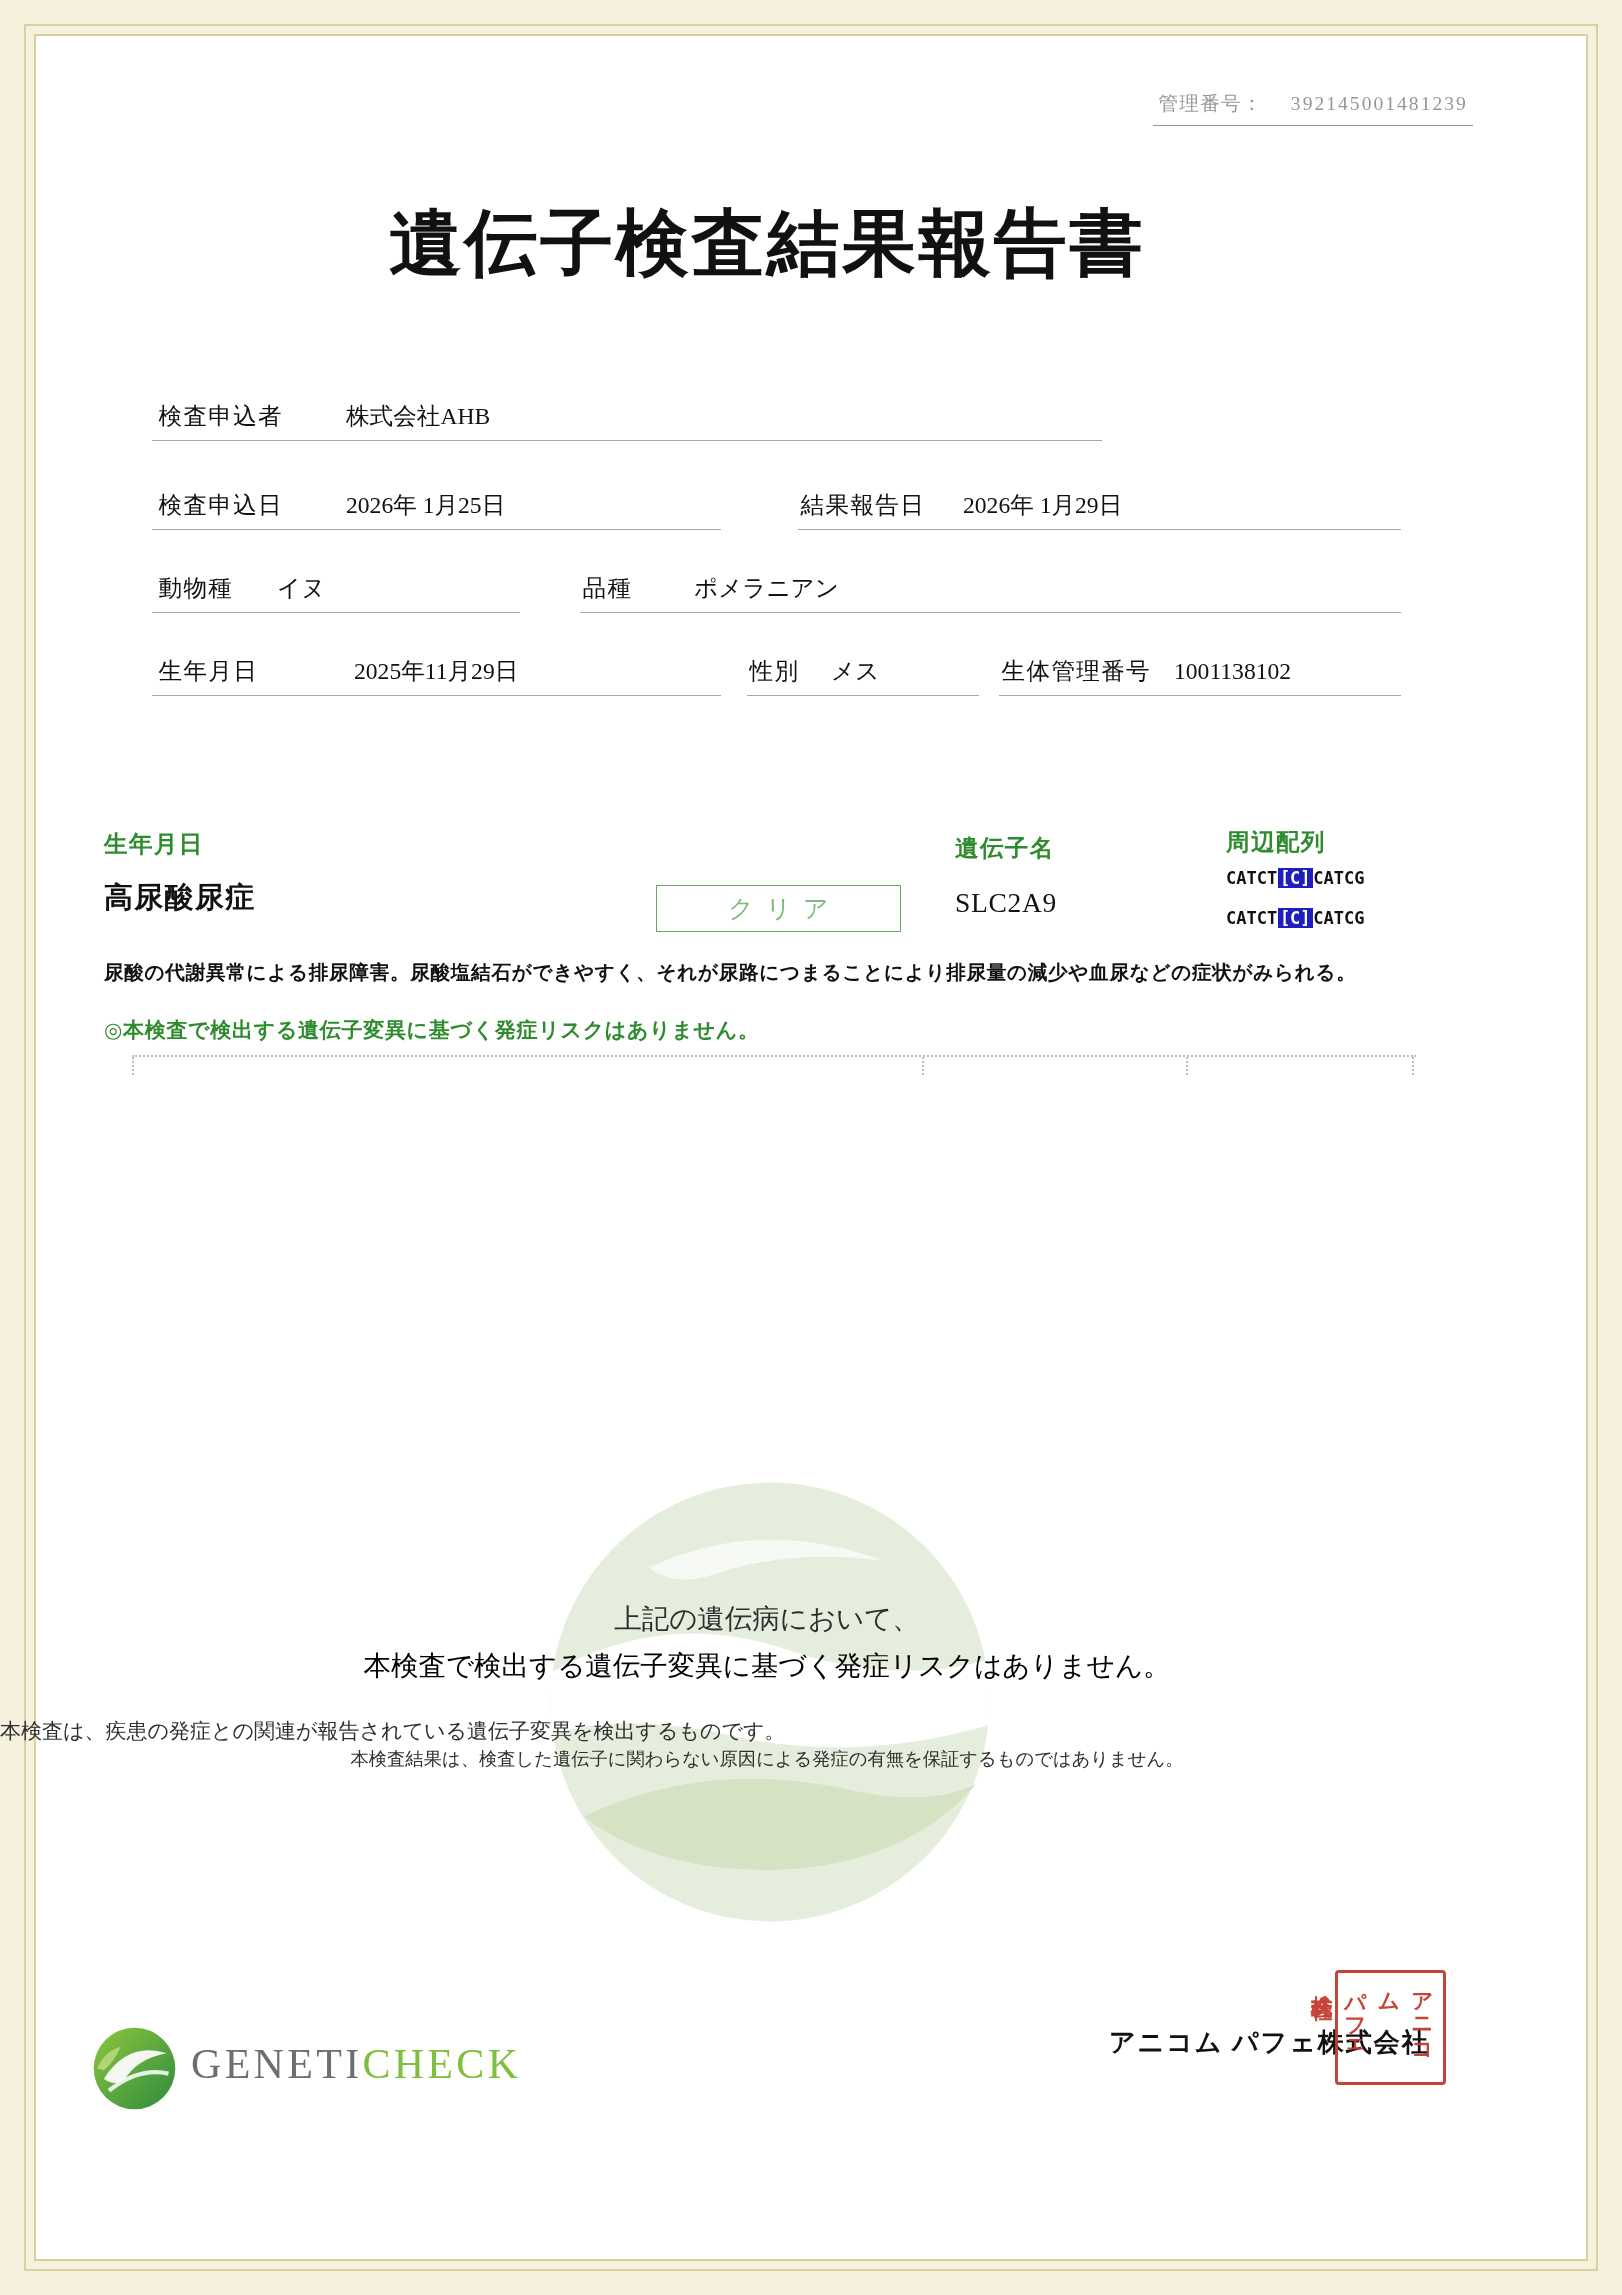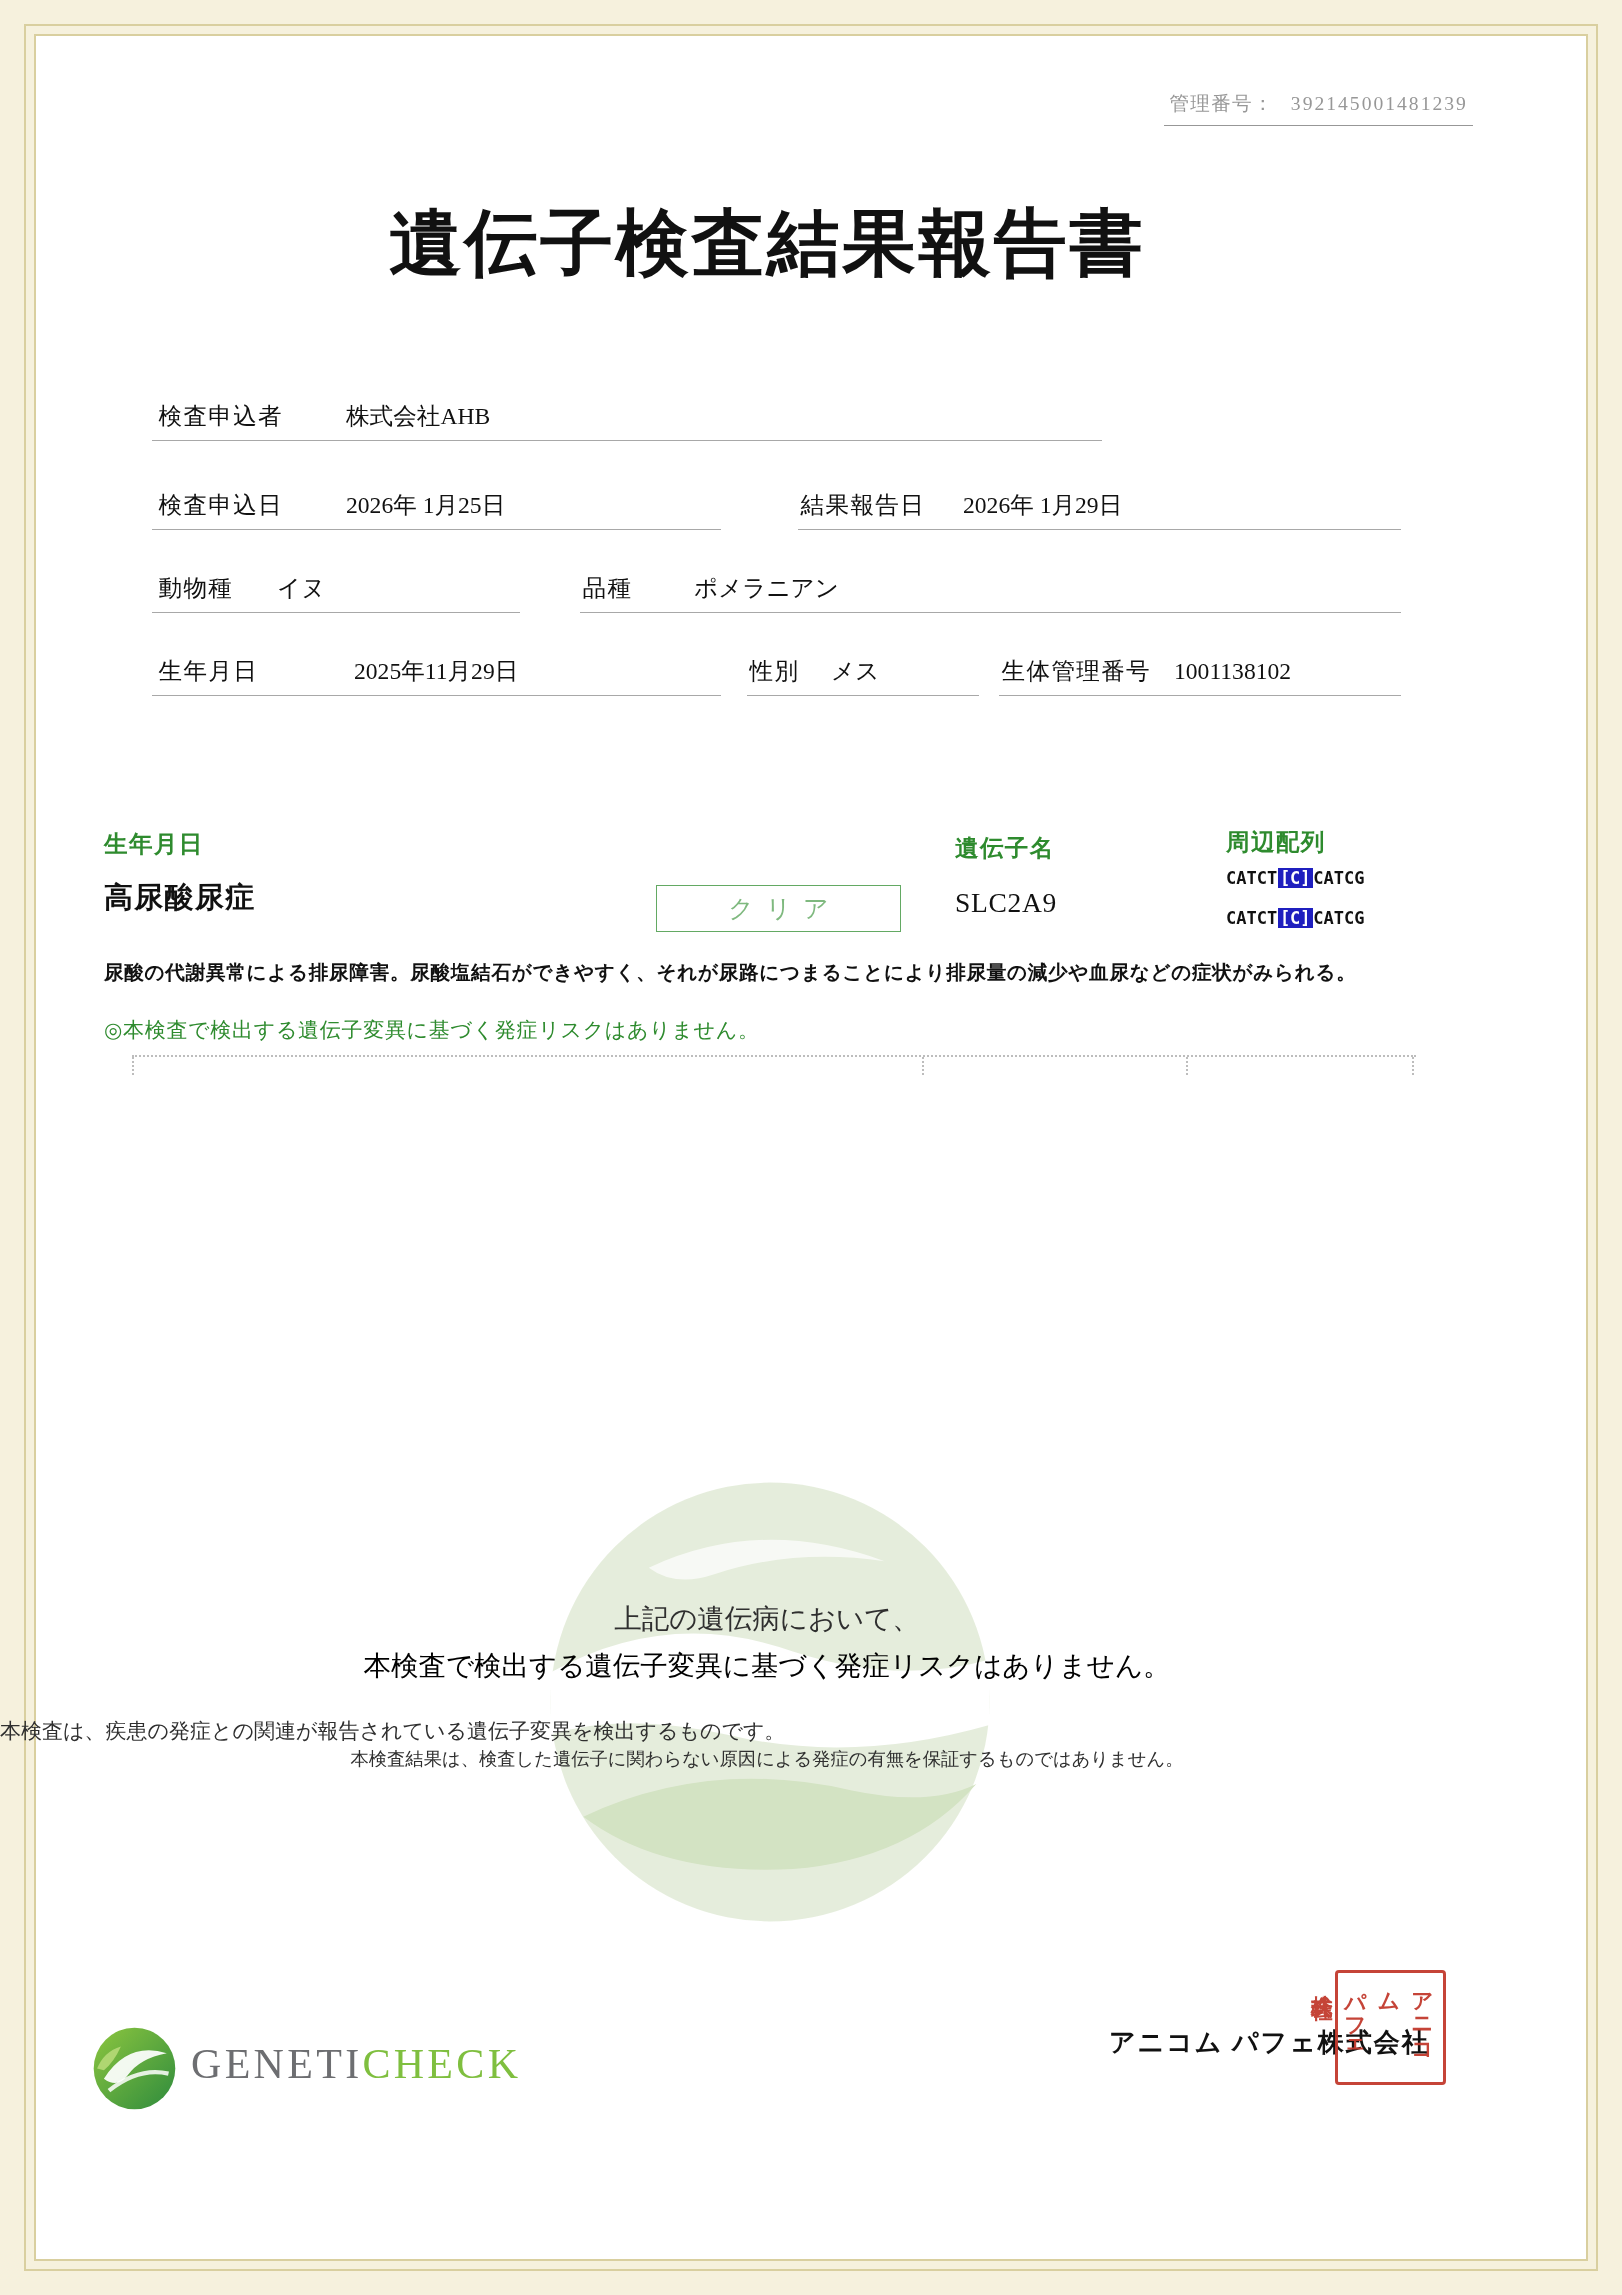--- a/index.html
+++ b/index.html
@@ -4,40 +4,40 @@
 <style>
   *{margin:0;padding:0;box-sizing:border-box}
   html,body{background:#f6f1dd}
   .page{position:relative;width:1622px;height:2295px;background:#f6f1dd;overflow:hidden;
         font-family:"Liberation Serif","DejaVu Serif",serif;color:#111}
   .frame-outer{position:absolute;inset:23.6px;border:2px solid #d9cf9f}
   .frame-inner{position:absolute;inset:34px;border:2px solid #d9cf9f;background:#ffffff}
 
   .mgmt{position:absolute;top:90px;right:149px;font-size:19.6px;color:#979797;
         border-bottom:1.3px solid #979797;padding:0 5.2px 7.9px 5.2px;letter-spacing:1.3px}
-  .mgmt .num{margin-left:17px;letter-spacing:2px}
+  .mgmt .num{margin-left:28px;letter-spacing:2px}
 
   .title{position:absolute;left:0;width:1534px;top:195px;text-align:center;
          font-size:73px;font-weight:700;letter-spacing:2.6px}
 
   .field{position:absolute;height:46px;border-bottom:1.3px solid #a8a8a8;font-size:23.6px}
   .field .lbl{position:absolute;bottom:7.9px;font-weight:normal;letter-spacing:1.3px;white-space:nowrap}
   .field .val{position:absolute;bottom:7.9px;white-space:nowrap}
 
   .col-head{position:absolute;font-size:23.6px;font-weight:bold;color:#2e8b2e;letter-spacing:1.3px}
   .disease{position:absolute;left:104px;top:878px;font-size:29px;font-weight:bold;letter-spacing:1.3px}
   .status-box{position:absolute;left:656px;top:885px;width:245px;height:47px;border:1.3px solid #63a963;
               display:flex;align-items:center;justify-content:center;font-size:25px;color:#7fb97f;
               letter-spacing:11.8px;text-indent:11.8px}
   .gene{position:absolute;left:955px;top:887px;font-size:27.5px;letter-spacing:0.7px}
   .seq{position:absolute;left:1226px;font-size:17px;font-weight:bold;font-family:"DejaVu Sans Mono","Liberation Mono",monospace;white-space:nowrap}
   .seq .variant{background:#1f1fbf;color:#fff;padding:0 2px;margin:0 0.7px}
 
   .desc{position:absolute;left:104px;top:959px;width:1427px;font-size:19.6px;font-weight:bold;letter-spacing:0.7px}
-  .risk-note{position:absolute;left:104px;top:1016px;font-size:21px;font-weight:normal;color:#2e8b2e;letter-spacing:0.7px}
+  .risk-note{position:absolute;left:104px;top:1016px;font-size:21px;font-weight:bold;color:#2e8b2e;letter-spacing:0.7px}
 
   .dotted{position:absolute;left:132px;top:1055px;width:1284px;height:19.6px;border-top:2px dotted #bdbdbd}
   .dotted .vtick{position:absolute;top:0;height:18.3px;border-left:2px dotted #bdbdbd}
 
   .watermark{position:absolute;left:544px;top:1476px;width:452px;height:452px;opacity:0.9}
 
   .sum-line1{position:absolute;left:0;width:1534px;top:1601px;text-align:center;
              font-family:"Liberation Sans","DejaVu Sans",sans-serif;font-size:27.5px;color:#2f2f2f}
   .sum-line2{position:absolute;left:0;width:1534px;top:1648px;text-align:center;
              font-family:"Liberation Sans","DejaVu Sans",sans-serif;font-size:27.5px;color:#000000}

